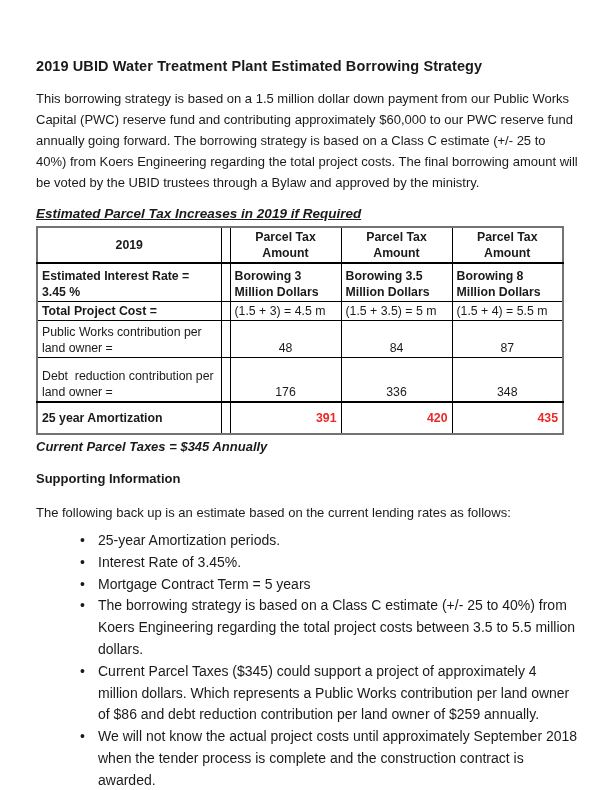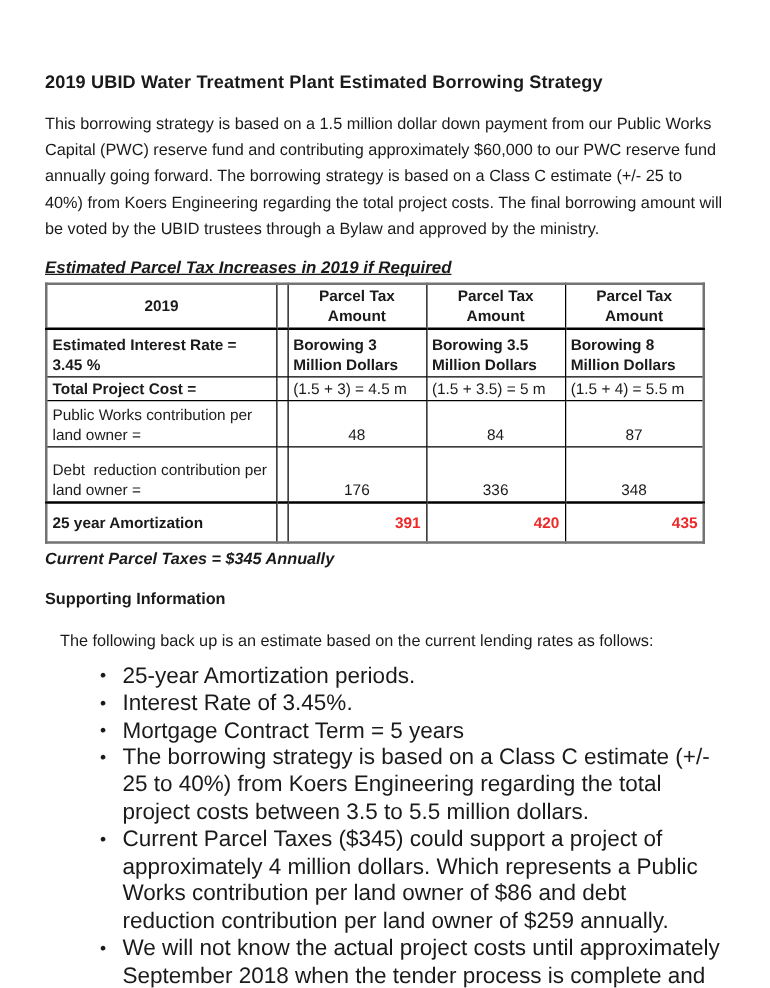--- a/index.html
+++ b/index.html
@@ -77,30 +77,29 @@
   }
   .supporting-heading {
     font-size: 13px;
     font-weight: bold;
     margin-top: 17px;
   }
   .supporting-intro {
     font-size: 13px;
     line-height: 21px;
     margin-top: 16px;
-    margin-left: 12px;
   }
   ul.bullet-list {
     margin-top: 7px;
     margin-left: 46px;
     max-width: 500px;
     list-style: none;
   }
   ul.bullet-list li {
-    font-size: 18px;
+    font-size: 14px;
     line-height: 21.8px;
     position: relative;
     padding-left: 16px;
   }
   ul.bullet-list li::before {
     content: "\2022";
     position: absolute;
     left: -2px;
     top: 0;
     font-size: 14px;

